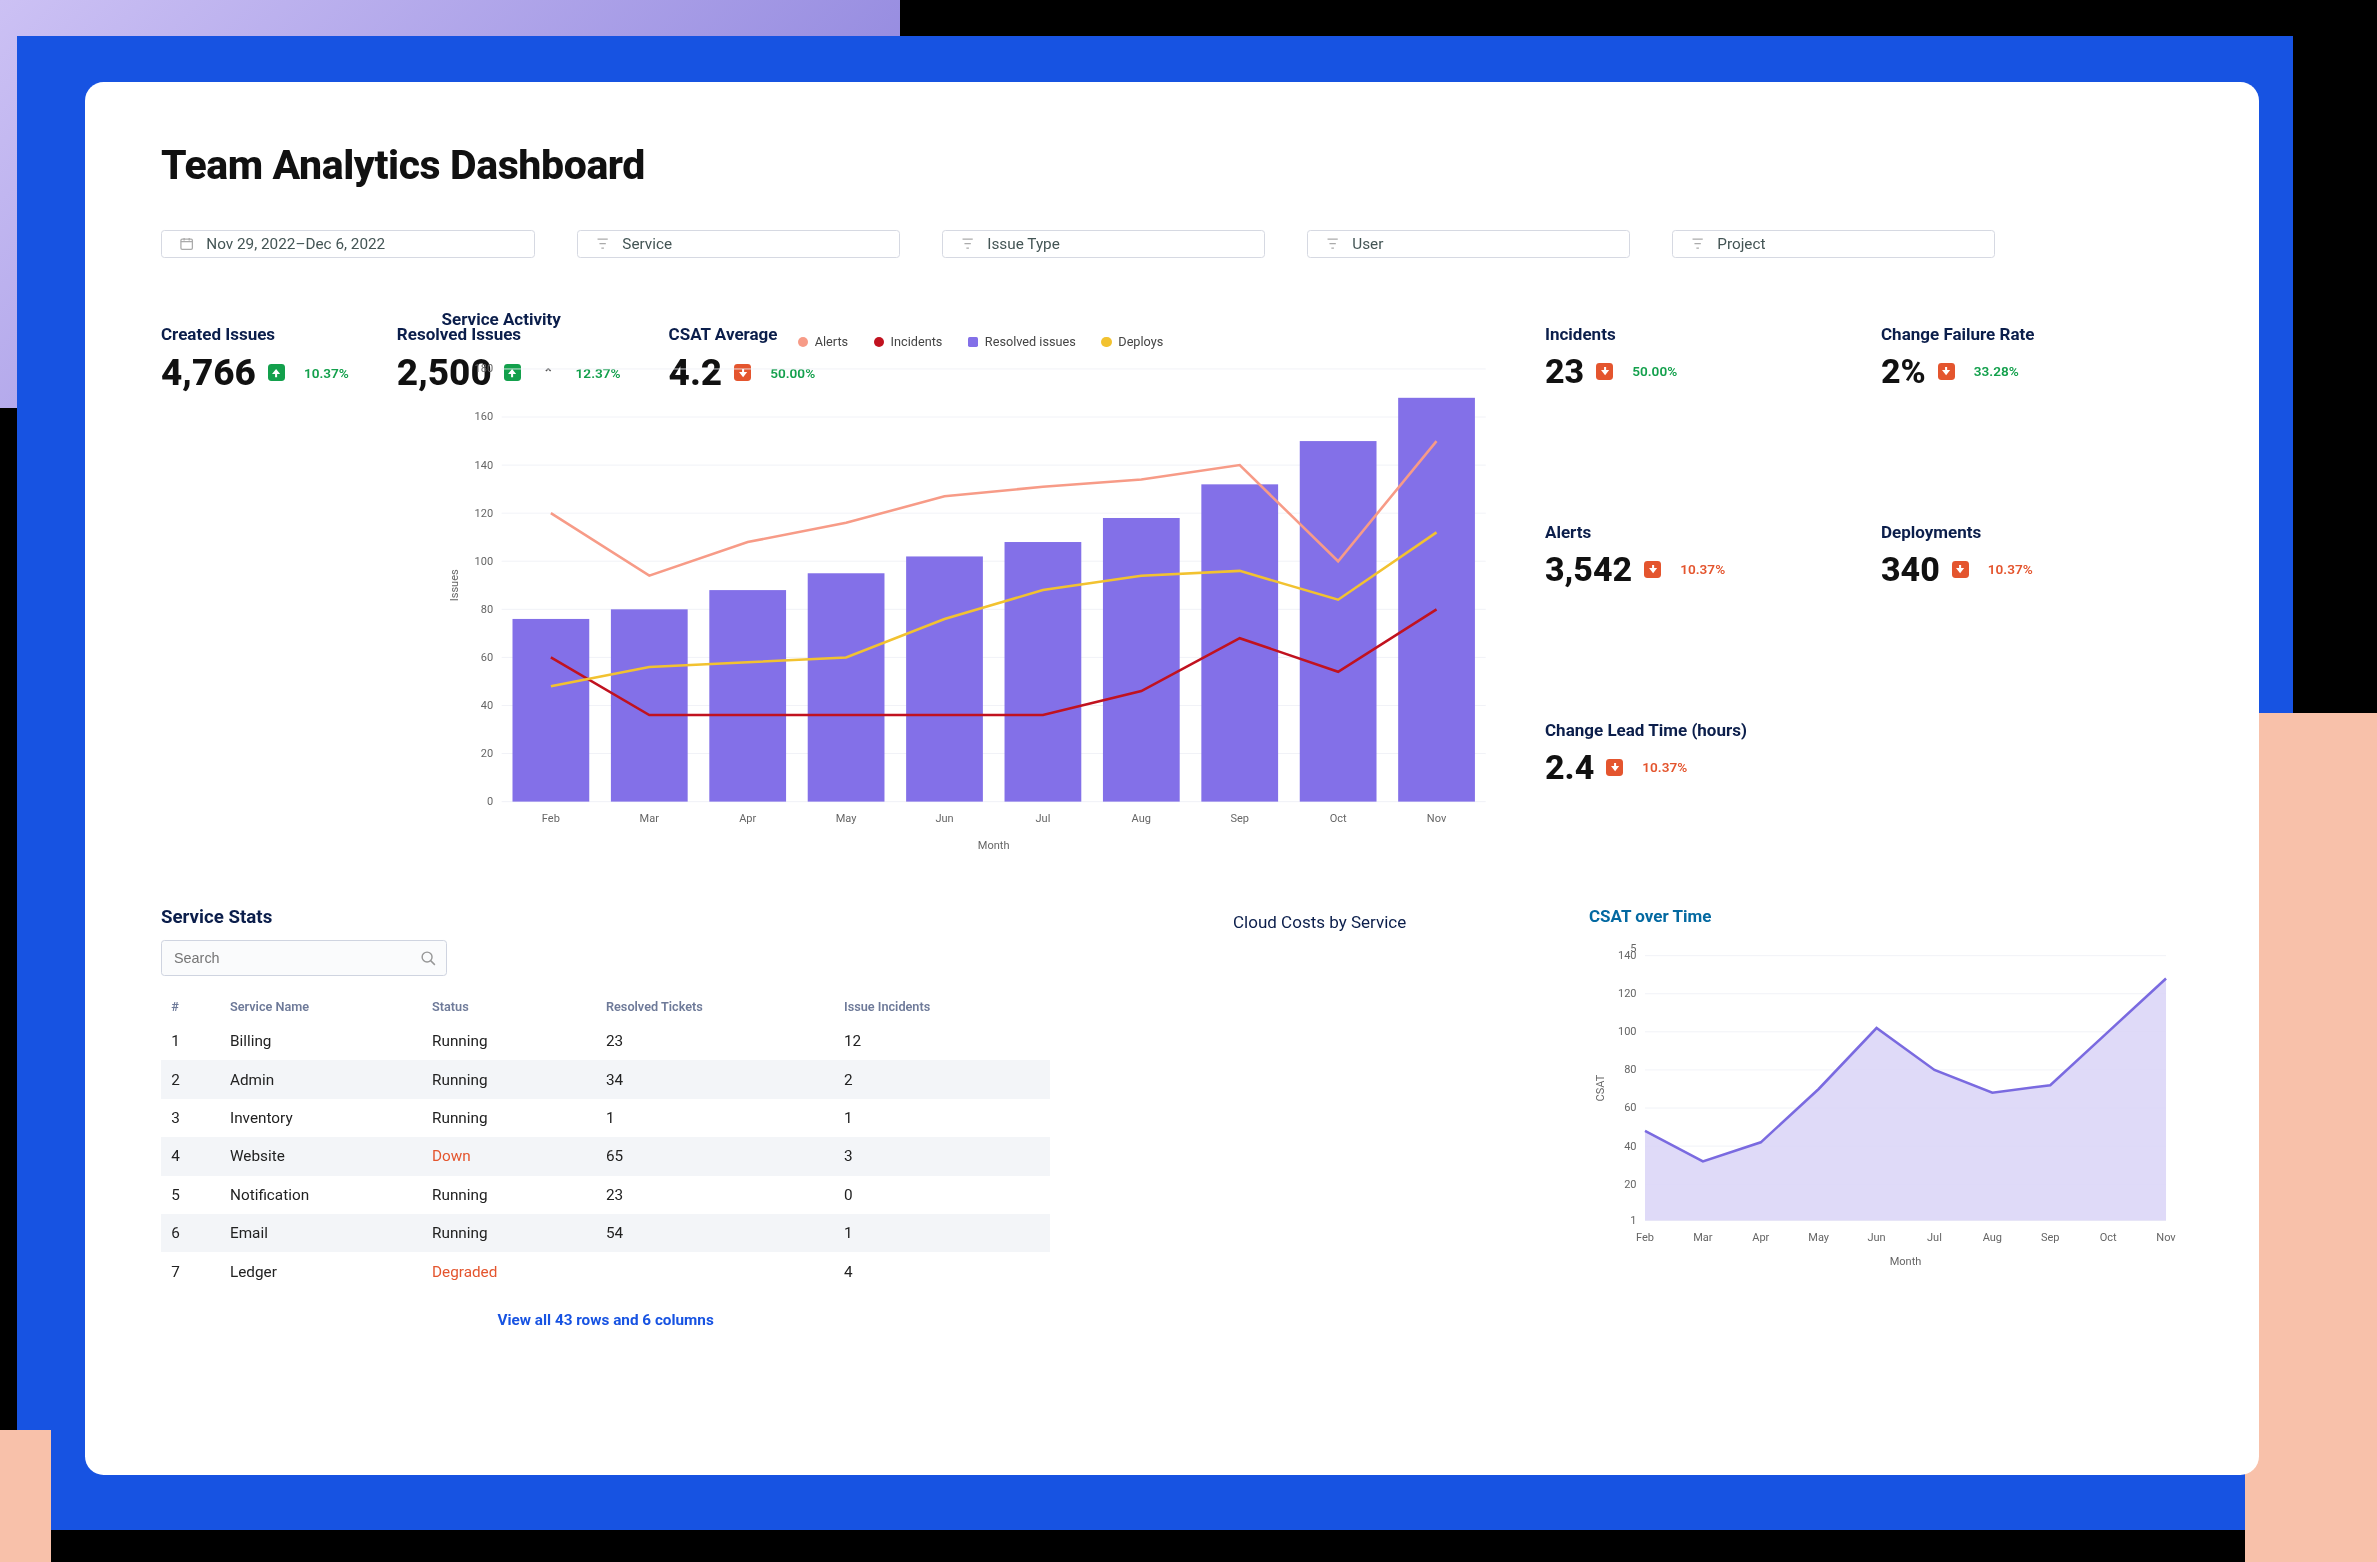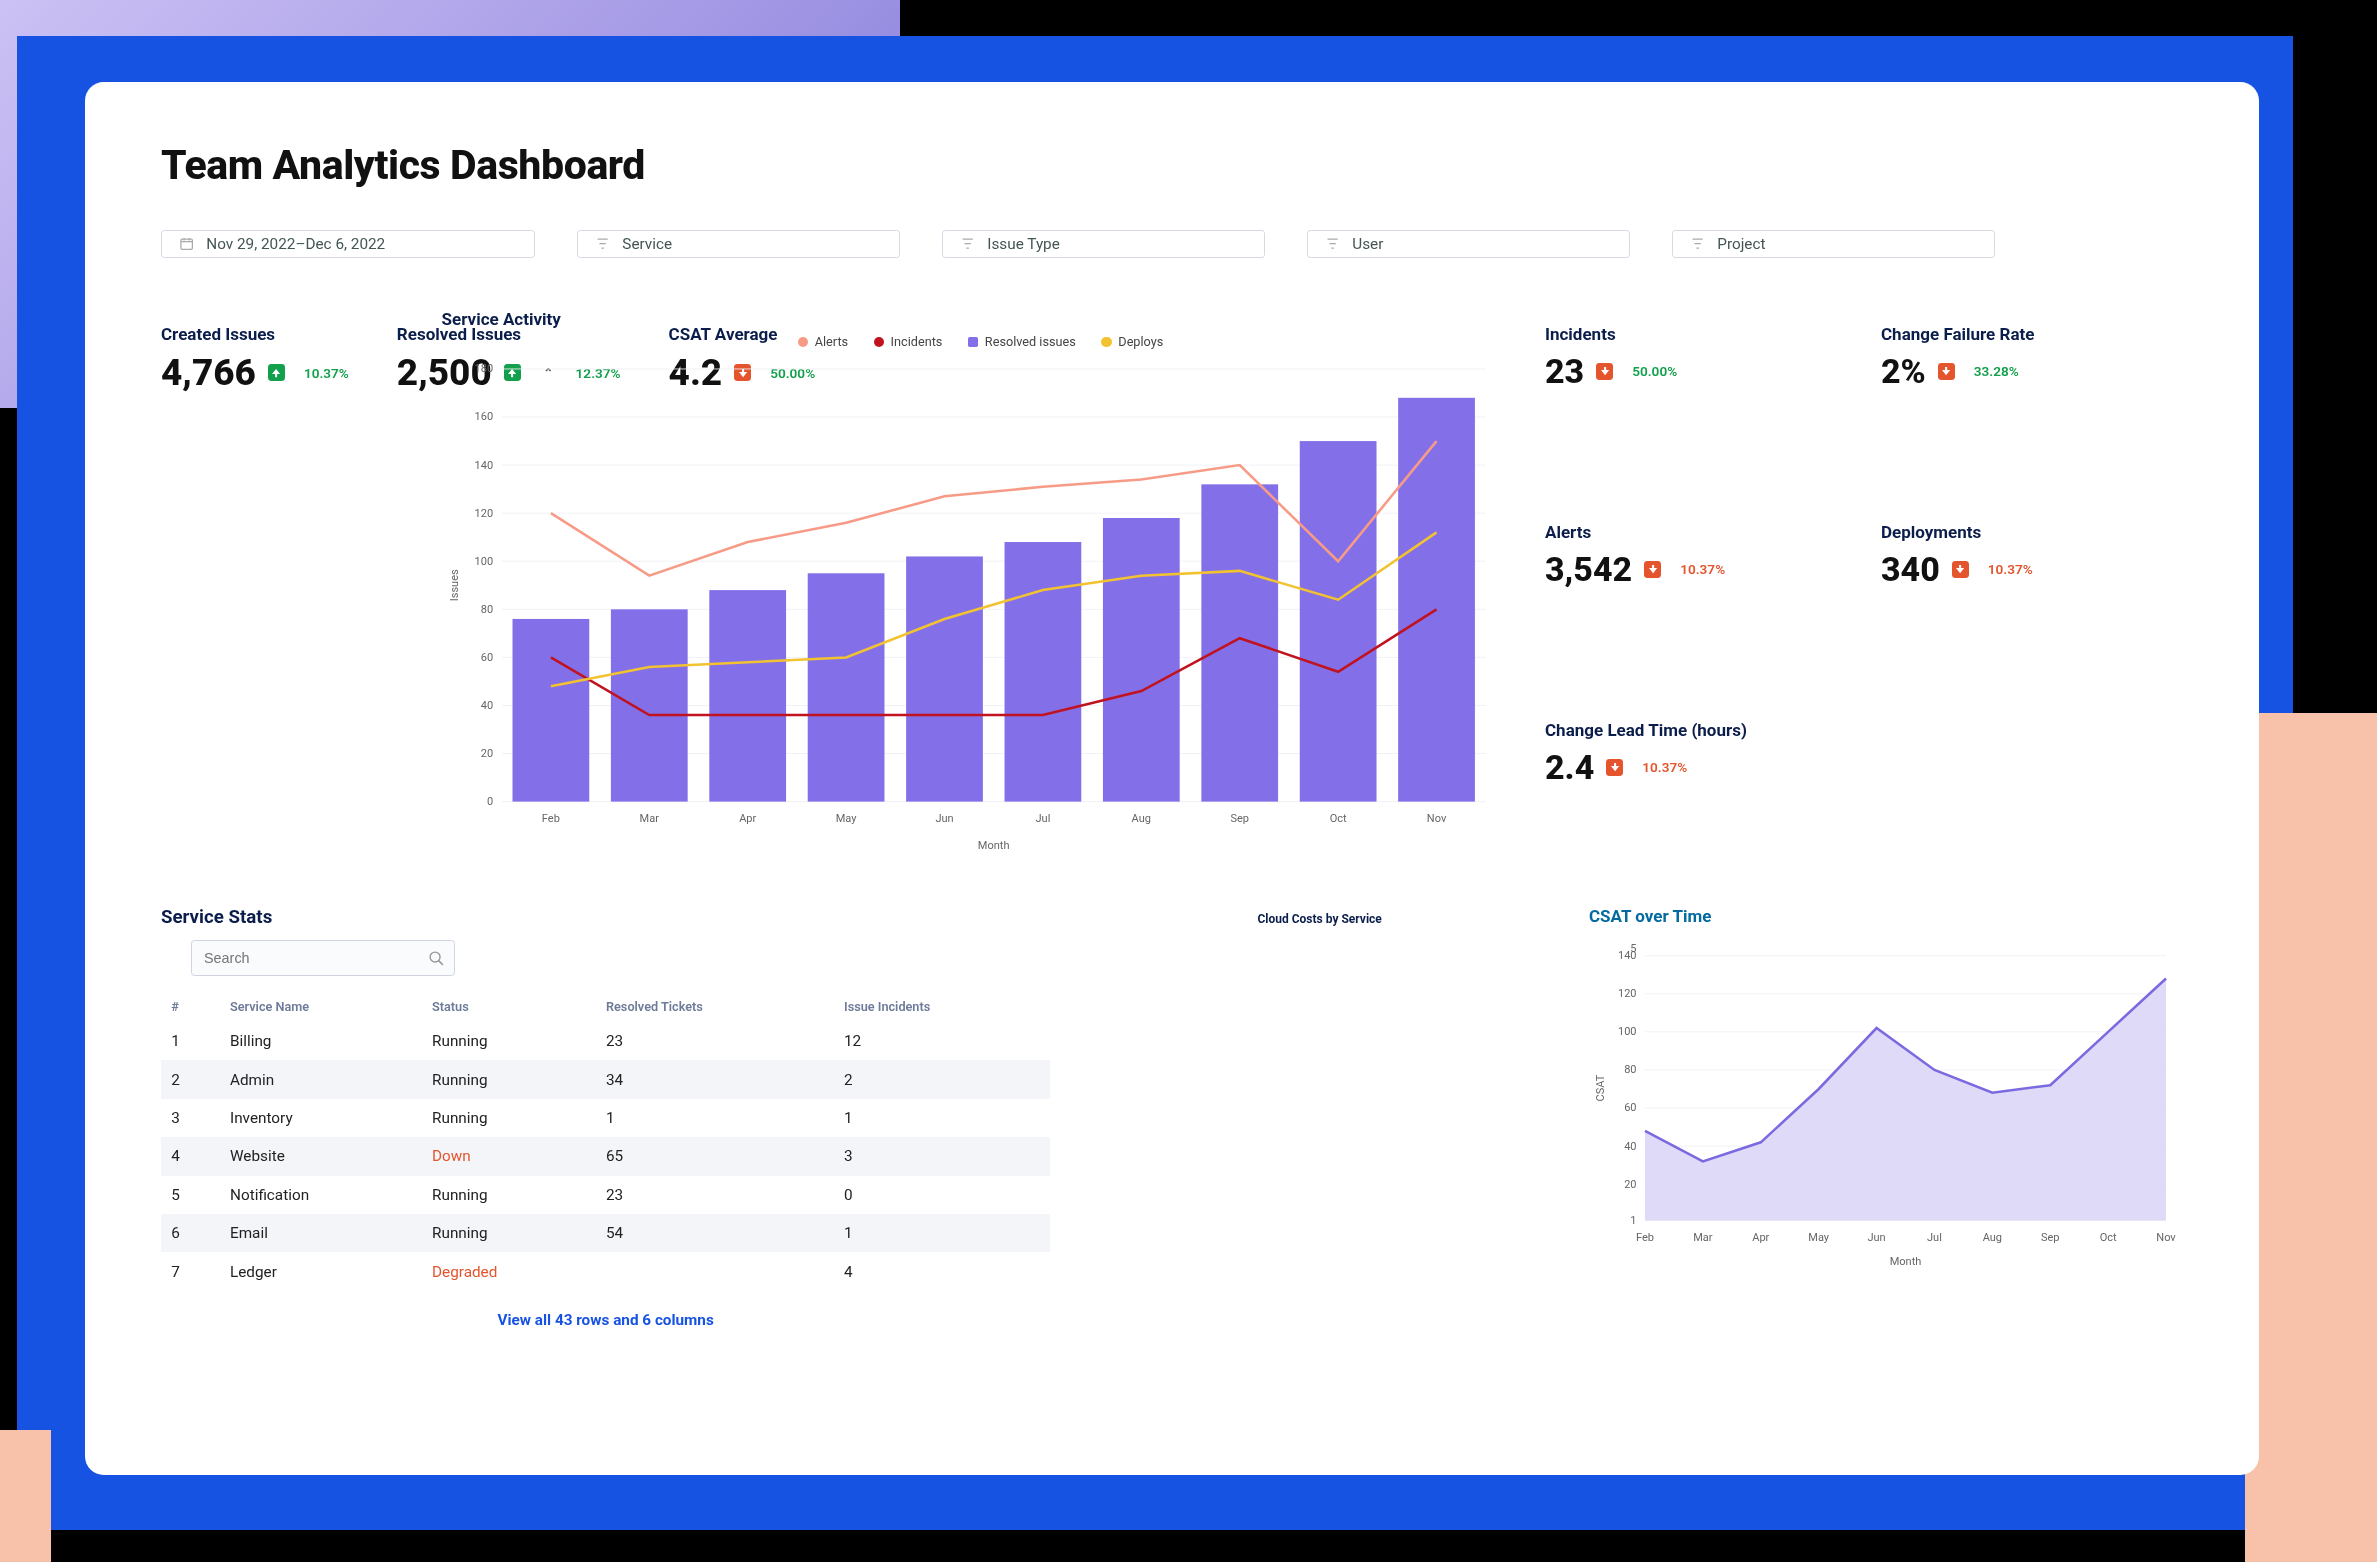--- a/index.html
+++ b/index.html
@@ -74,38 +74,38 @@
   .chart-title { font-size:17px; font-weight:700; color:#0b1e4b; margin-bottom:5.1px; }
   .chart-svg-wrap { width:100%; }
 
   .kpi-col-right { flex:1; display:grid; grid-template-columns:1fr 1fr; column-gap:34px; row-gap:54px; padding-top:15.3px; }
   .kpi-col-right .kpi-val { font-size:34px; }
 
   .bottom-area { display:flex; gap:51px; margin-top:42px; }
 
   .stats-block { width:900px; }
   .stats-title { font-size:18.7px; font-weight:700; color:#0b1e4b; margin-bottom:12px; }
-  .search-wrap { position:relative; width:264px; margin-bottom:13.6px;margin-left:30px; }
+  .search-wrap { position:relative; width:286px; margin-bottom:13.6px; }
   .search-wrap input {
     width:100%; height:36px; border:0.8px solid #cfd4e0; border-radius:3.4px;
     padding:0 34px 0 12px; font-size:14.4px; color:#333; background:#fafbfc;
   }
   .search-wrap .sicon { position:absolute; right:10.2px; top:9.3px; width:17px; height:17px; opacity:.6; }
 
   table.stats { width:100%; border-collapse:collapse; font-size:15.3px; }
   table.stats th { text-align:left; font-weight:600; color:#6e7a99; padding:8.5px 10.2px; font-size:12.7px; }
   table.stats td { padding:10.2px 10.2px; color:#222; }
   table.stats tr.row:nth-child(even) td { background:#f3f5f8; }
   table.stats td.status-down { color:#e4552e; }
   table.stats td.status-degraded { color:#e4552e; }
   .view-all { text-align:center; margin-top:20.4px; font-size:15.3px; font-weight:700; }
   .view-all a { color:#1753e2; text-decoration:none; cursor:pointer; }
 
   .cloud-costs-block { width:442px; padding-top:5.1px; }
-  .cloud-costs-title { font-size:12px; font-weight:700; color:#0b1e4b; text-align:center; }
+  .cloud-costs-title { font-size:17px; font-weight:400; color:#0b1e4b; text-align:center; }
 
   .csat-block { flex:1; }
   .csat-title { font-size:17px; font-weight:700; color:#0369a1; margin-bottom:8.5px; }
 
   
   .legend { display:flex; gap:25.5px; justify-content:center; font-size:12.7px; color:#444; margin-bottom:3.4px; }
   .legend .item { display:flex; align-items:center; gap:6.8px; }
   .legend .dot { width:10.2px; height:10.2px; border-radius:50%; }
   .legend .sq  { width:10.2px; height:10.2px; border-radius:1.7px; }
   .tick-label { font-size:13px; fill:#666; }

